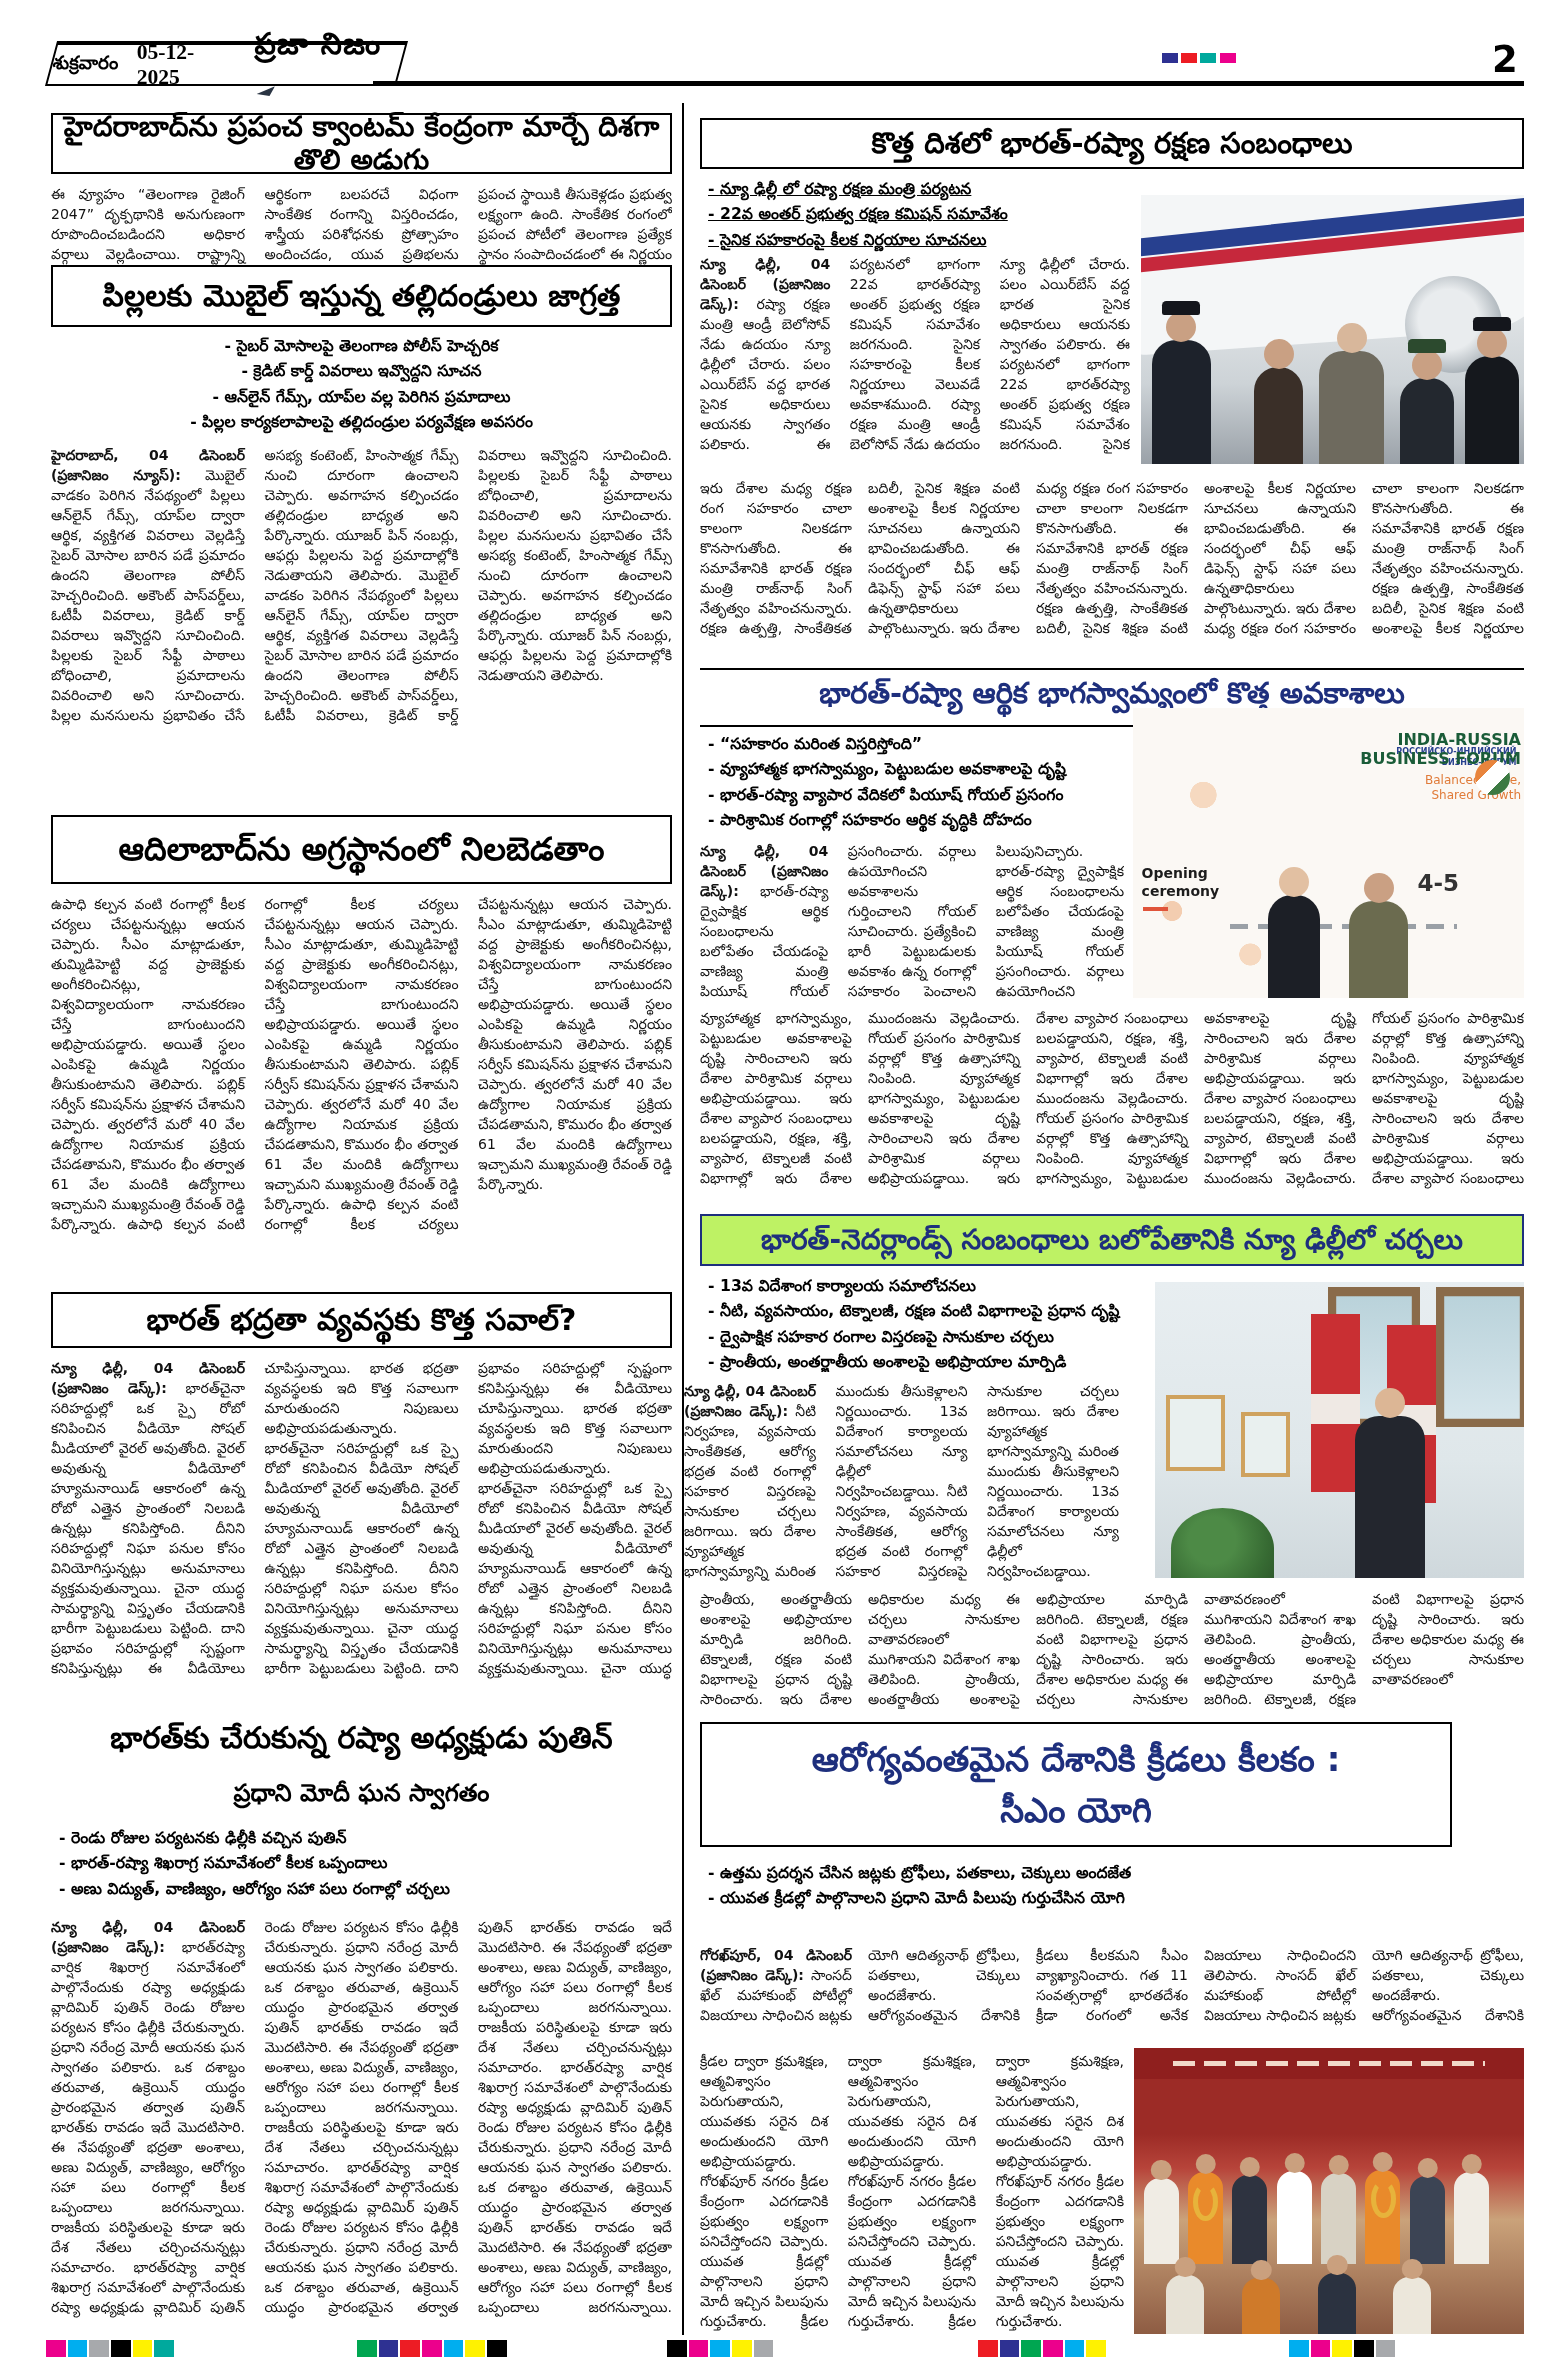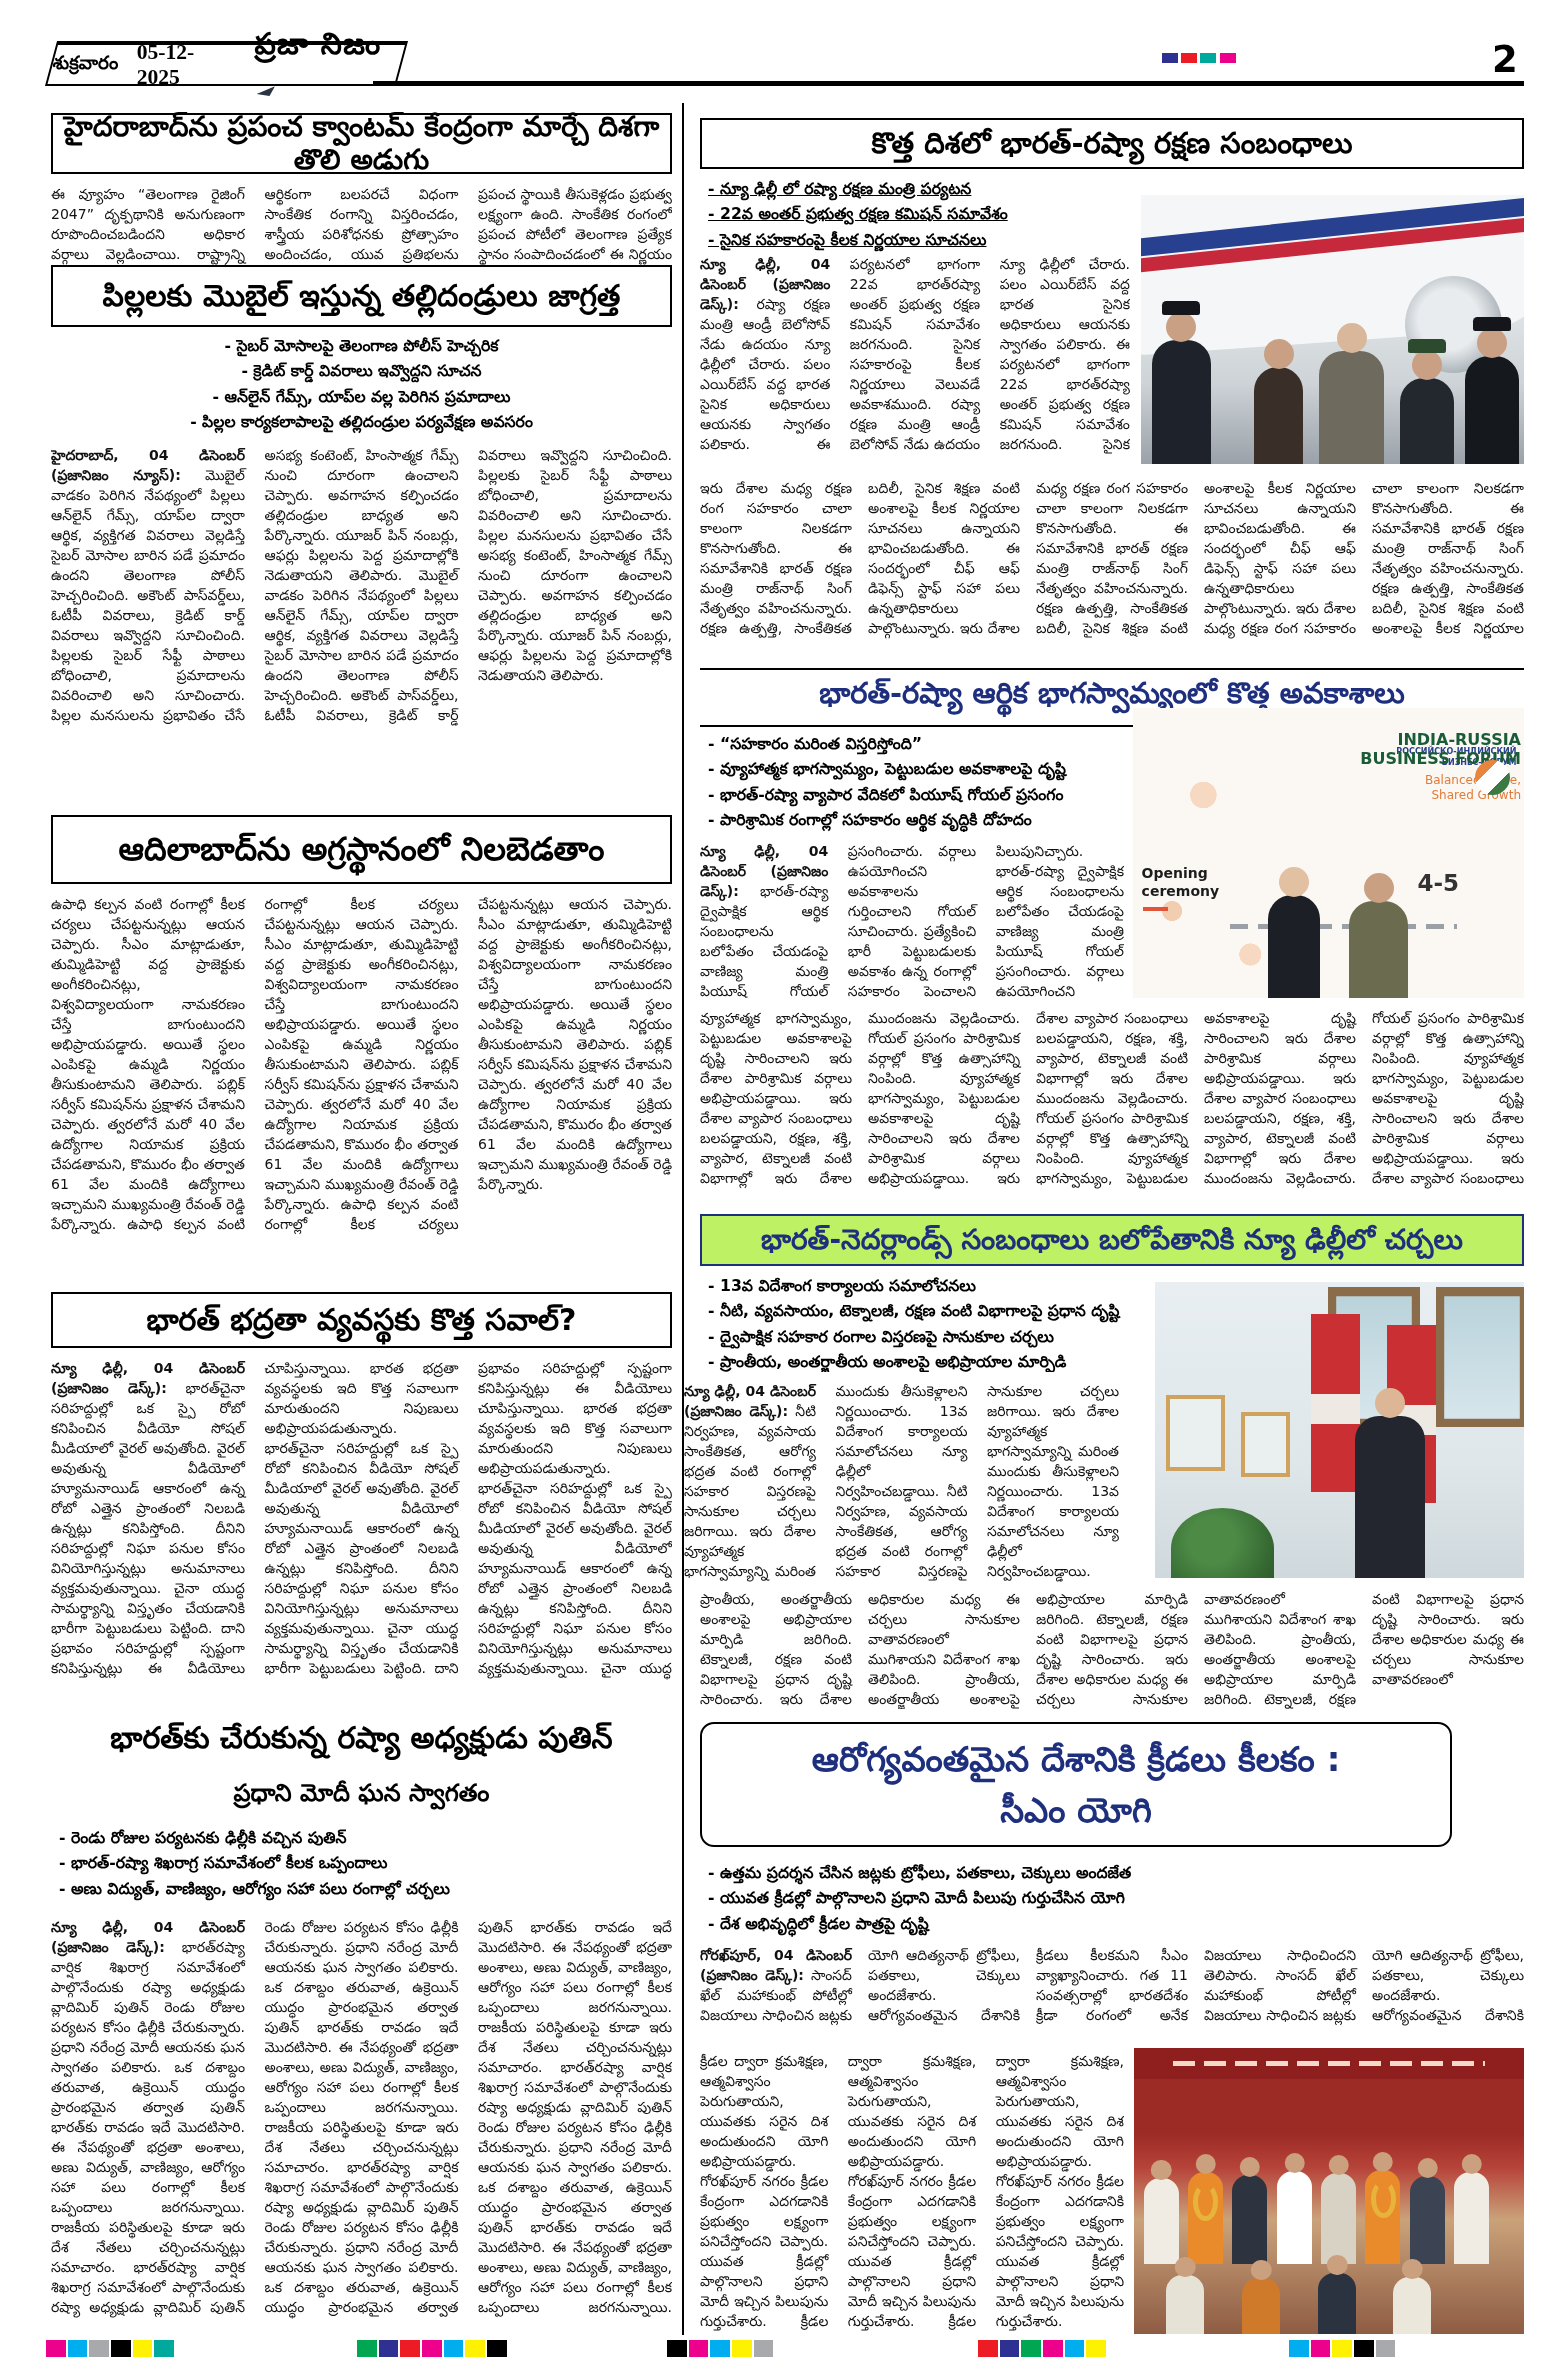--- a/index.html
+++ b/index.html
@@ -280,30 +280,29 @@
     <div class="plant"></div>
   </div>
   <div class="bodytext cols3" style="left:684px; top:1381px; width:435px; height:201px;">
     <span class="dateline">న్యూ ఢిల్లీ, 04 డిసెంబర్ (ప్రజానిజం డెస్క్):</span>
     <span>నీటి నిర్వహణ, వ్యవసాయ సాంకేతికత, ఆరోగ్య భద్రత వంటి రంగాల్లో సహకార విస్తరణపై సానుకూల చర్చలు జరిగాయి. ఇరు దేశాల వ్యూహాత్మక భాగస్వామ్యాన్ని మరింత ముందుకు తీసుకెళ్లాలని నిర్ణయించారు. 13వ విదేశాంగ కార్యాలయ సమాలోచనలు న్యూ ఢిల్లీలో నిర్వహించబడ్డాయి. నీటి నిర్వహణ, వ్యవసాయ సాంకేతికత, ఆరోగ్య భద్రత వంటి రంగాల్లో సహకార విస్తరణపై సానుకూల చర్చలు జరిగాయి. ఇరు దేశాల వ్యూహాత్మక భాగస్వామ్యాన్ని మరింత ముందుకు తీసుకెళ్లాలని నిర్ణయించారు. 13వ విదేశాంగ కార్యాలయ సమాలోచనలు న్యూ ఢిల్లీలో నిర్వహించబడ్డాయి.</span>
   </div>
   <div class="bodytext cols5" style="left:700px; top:1589px; width:824px; height:120px;">
     <span>ప్రాంతీయ, అంతర్జాతీయ అంశాలపై అభిప్రాయాల మార్పిడి జరిగింది. టెక్నాలజీ, రక్షణ వంటి విభాగాలపై ప్రధాన దృష్టి సారించారు. ఇరు దేశాల అధికారుల మధ్య ఈ చర్చలు సానుకూల వాతావరణంలో ముగిశాయని విదేశాంగ శాఖ తెలిపింది. ప్రాంతీయ, అంతర్జాతీయ అంశాలపై అభిప్రాయాల మార్పిడి జరిగింది. టెక్నాలజీ, రక్షణ వంటి విభాగాలపై ప్రధాన దృష్టి సారించారు. ఇరు దేశాల అధికారుల మధ్య ఈ చర్చలు సానుకూల వాతావరణంలో ముగిశాయని విదేశాంగ శాఖ తెలిపింది. ప్రాంతీయ, అంతర్జాతీయ అంశాలపై అభిప్రాయాల మార్పిడి జరిగింది. టెక్నాలజీ, రక్షణ వంటి విభాగాలపై ప్రధాన దృష్టి సారించారు. ఇరు దేశాల అధికారుల మధ్య ఈ చర్చలు సానుకూల వాతావరణంలో ముగిశాయని విదేశాంగ శాఖ తెలిపింది.</span>
   </div>
 
-  <div class="headbox" style="left:700px; top:1722px; width:752px; height:125px;border-radius:14px;">
+  <div class="headbox" style="left:700px; top:1722px; width:752px; height:125px;">
     <div class="headline navy" style="font-size:34px; line-height:1.5;">
       <span>ఆరోగ్యవంతమైన దేశానికి క్రీడలు కీలకం :</span><br>
       <span>సీఎం యోగి</span>
     </div>
   </div>
   <div class="bullets" style="left:708px; top:1860px; width:702px; height:77px;">
     <div>- ఉత్తమ ప్రదర్శన చేసిన జట్లకు ట్రోఫీలు, పతకాలు, చెక్కులు అందజేత</div>
     <div>- యువత క్రీడల్లో పాల్గొనాలని ప్రధాని మోదీ పిలుపు గుర్తుచేసిన యోగి</div>
-    <div>- దేశ అభివృద్ధిలో క్రీడల పాత్రపై దృష్టి</div>
   </div>
   <div class="bodytext cols5" style="left:700px; top:1945px; width:824px; height:96px;">
     <span class="dateline">గోరఖ్‌పూర్, 04 డిసెంబర్ (ప్రజానిజం డెస్క్):</span>
     <span>సాంసద్ ఖేల్ మహాకుంభ్ పోటీల్లో విజయాలు సాధించిన జట్లకు యోగి ఆదిత్యనాథ్ ట్రోఫీలు, పతకాలు, చెక్కులు అందజేశారు. ఆరోగ్యవంతమైన దేశానికి క్రీడలు కీలకమని సీఎం వ్యాఖ్యానించారు. గత 11 సంవత్సరాల్లో భారతదేశం క్రీడా రంగంలో అనేక విజయాలు సాధించిందని తెలిపారు. సాంసద్ ఖేల్ మహాకుంభ్ పోటీల్లో విజయాలు సాధించిన జట్లకు యోగి ఆదిత్యనాథ్ ట్రోఫీలు, పతకాలు, చెక్కులు అందజేశారు. ఆరోగ్యవంతమైన దేశానికి క్రీడలు కీలకమని సీఎం వ్యాఖ్యానించారు. గత 11 సంవత్సరాల్లో భారతదేశం క్రీడా రంగంలో అనేక విజయాలు సాధించిందని తెలిపారు.</span>
   </div>
   <div class="photo photo-stage" style="left:1134px; top:2048px; width:390px; height:286px;">
     <div class="stage-banner">
         <i></i>
       </div>
     <div class="person" style="left:9.7px; bottom:70px; width:35px; height:86px; background:#f0ece4;">

